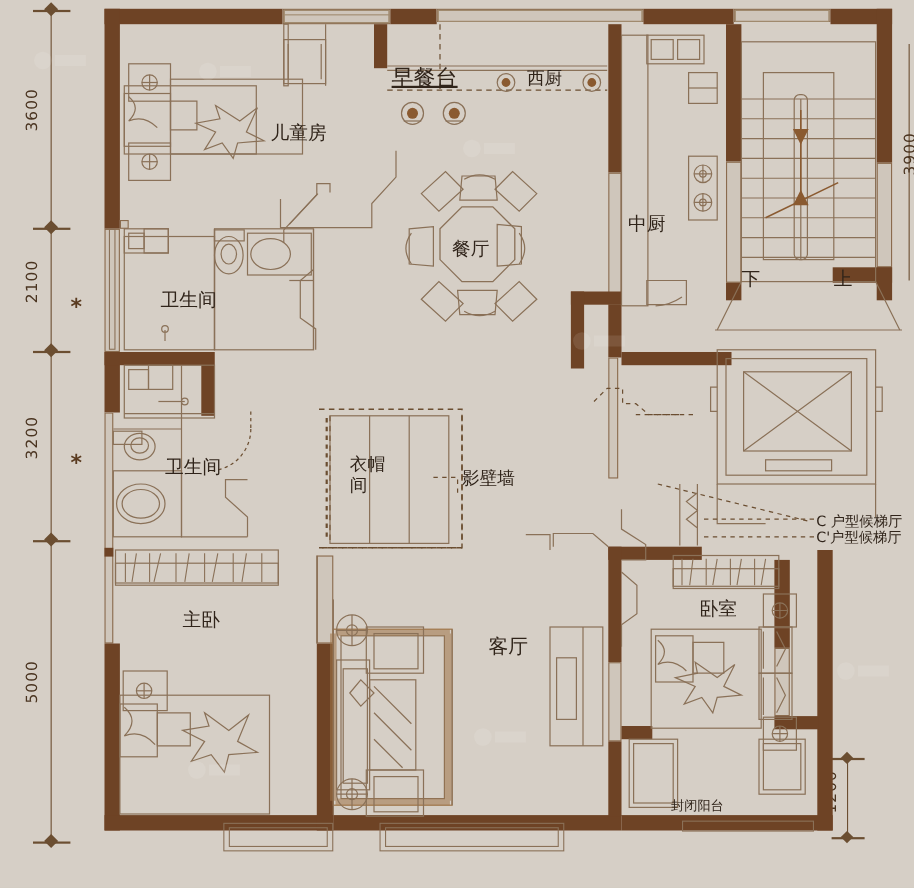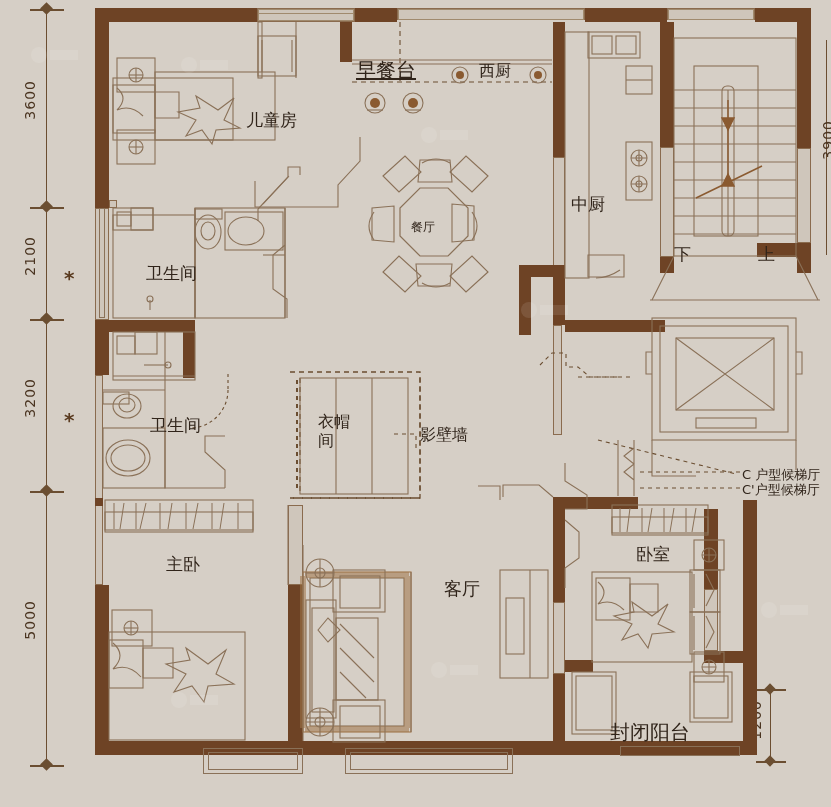--- a/index.html
+++ b/index.html
@@ -406,31 +406,31 @@
 
   <div class="lbl" style="left:150px;top:417px;font-size:17px;">卫生间</div>
 
   <div class="lbl" style="left:166px;top:556px;font-size:17px;">主卧</div>
 
   <div class="lbl" style="left:318px;top:412px;font-size:16px;line-height:19px;">衣帽
 间</div>
 
   <div class="lbl" style="left:444px;top:580px;font-size:18px;">客厅</div>
 
-  <div class="lbl" style="left:411px;top:219px;font-size:12px;text-align:center;">餐厅</div>
+  <div class="lbl" style="left:411px;top:219px;font-size:17px;text-align:center;">餐厅</div>
 
   <div class="lbl" style="left:356px;top:62px;font-size:20px;text-decoration:underline;">早餐台</div>
 
   <div class="lbl" style="left:479px;top:62px;font-size:16px;">西厨</div>
 
   <div class="lbl" style="left:571px;top:160px;font-size:17px;margin-top:36px;">中厨</div>
 
   <div class="lbl" style="left:636px;top:546px;font-size:17px;">卧室</div>
 
-  <div class="lbl" style="left:610px;top:724px;font-size:20px;">封闭阳台</div>
+  <div class="lbl" style="left:610px;top:724px;font-size:12px;">封闭阳台</div>
 
   <div class="lbl" style="left:420px;top:426px;font-size:16px;">影壁墙</div>
 
   <div class="lbl" style="left:674px;top:246px;font-size:17px;">下</div>
 
   <div class="lbl" style="left:758px;top:246px;font-size:17px;">上</div>
 
   <div class="lbl" style="left:742px;top:466px;font-size:13px;">C 户型候梯厅</div>
 
   <div class="lbl" style="left:742px;top:481px;font-size:13px;">C'户型候梯厅</div>

